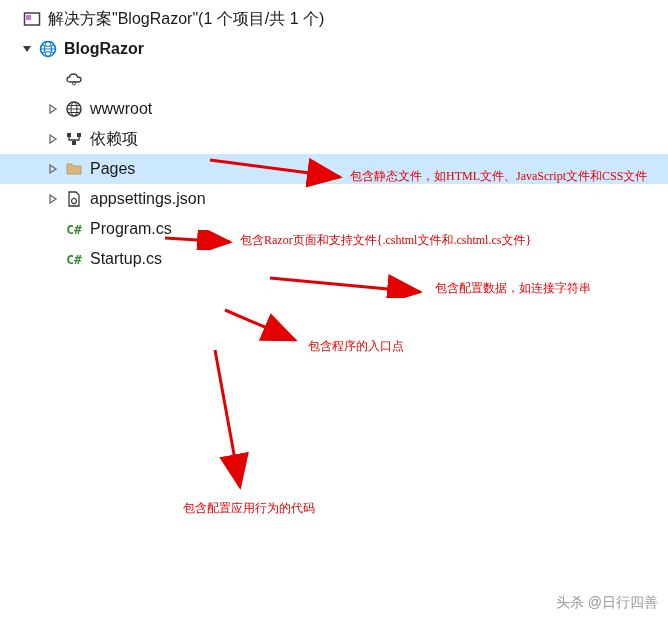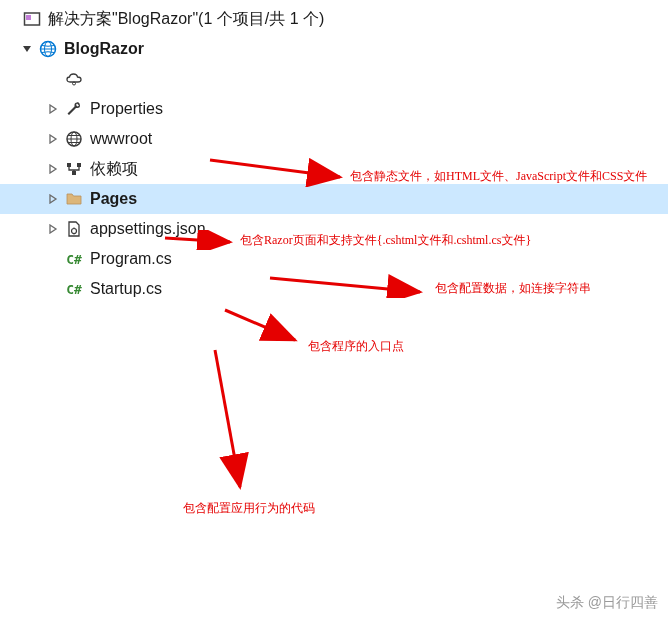--- a/index.html
+++ b/index.html
@@ -13,21 +13,21 @@
       color: #1a1a1a;
     }
     .tree-root { padding-top: 4px; }
     .tree-row {
       display: flex;
       align-items: center;
       height: 30px;
       padding-left: 4px;
       white-space: nowrap;
     }
-    .tree-row.selected { background: #cce8ff; font-weight: bold; }
+    .tree-row.selected { background: #cce8ff; }
     .indent-0 { padding-left: 4px; }
     .indent-1 { padding-left: 20px; }
     .indent-2 { padding-left: 46px; }
     .expander {
       width: 14px;
       height: 14px;
       display: inline-flex;
       align-items: center;
       justify-content: center;
       margin-right: 4px;
@@ -109,33 +109,20 @@
   <div class="tree-row indent-2">
     <span class="spacer-expander"></span>
     <span class="node-icon">
       <svg width="18" height="18" viewBox="0 0 18 18">
         <path d="M5 12 Q2 12 2 9.5 Q2 7 4.5 7 Q5 4 8.5 4 Q12 4 12.5 7 Q16 7 16 9.5 Q16 12 13 12 Z" fill="none" stroke="#3a3a3a" stroke-width="1.3"></path>
         <circle cx="9" cy="13.5" r="1.5" fill="none" stroke="#3a3a3a" stroke-width="1"></circle>
       </svg>
     </span>
   </div>
 
-  <div class="tree-row indent-2">
-    <span class="expander">
-      <svg width="10" height="10" viewBox="0 0 10 10">
-          <path d="M2 1 L8 5 L2 9 Z" fill="none" stroke="#6a6a6a" stroke-width="1.3"></path>
-        </svg>
-    </span>
-    <span class="node-icon">
-      <svg width="18" height="18" viewBox="0 0 18 18">
-        <path d="M13 2 Q15 3 15 5.5 Q15 8 12.5 8 L11 8 L4 15 L2.5 13.5 L9.5 6.5 L9.5 5 Q9.5 2.5 12 2.5 Z M12 3.5 L11 5 L12.5 6.5 L14 5.5" fill="#3a3a3a"></path>
-      </svg>
-    </span>
-    <span class="label">Properties</span>
-  </div>
 
   <div class="tree-row indent-2">
     <span class="expander">
       <svg width="10" height="10" viewBox="0 0 10 10">
           <path d="M2 1 L8 5 L2 9 Z" fill="none" stroke="#6a6a6a" stroke-width="1.3"></path>
         </svg>
     </span>
     <span class="node-icon">
       <svg width="18" height="18" viewBox="0 0 18 18">
         <circle cx="9" cy="9" r="7" fill="none" stroke="#3a3a3a" stroke-width="1.5"></circle>

